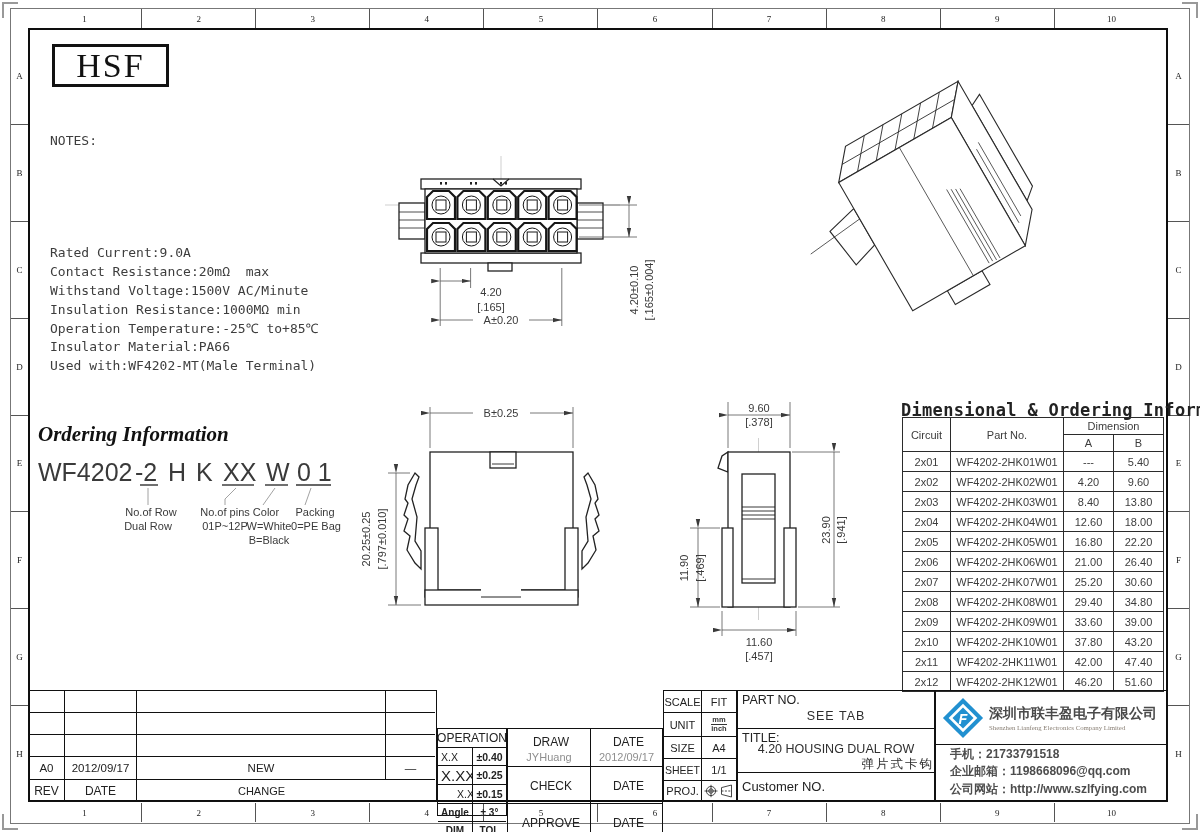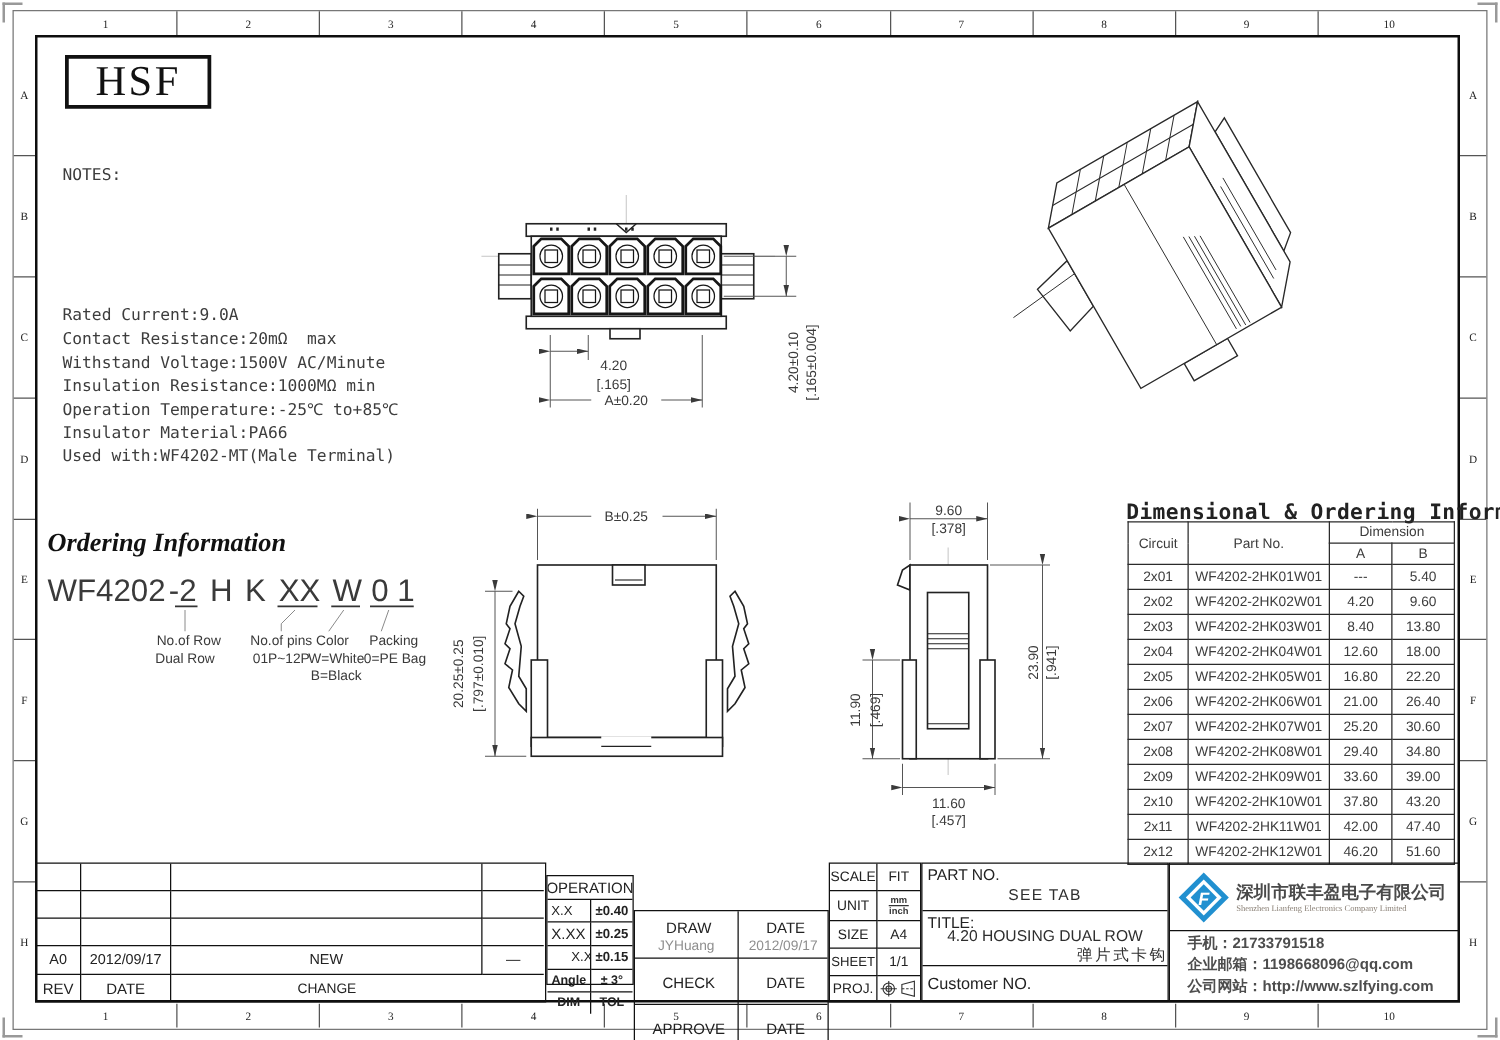--- a/index.html
+++ b/index.html
@@ -484,25 +484,25 @@
     <div class="nb-r"></div>
   <div class="gray">A0</div>
   <div class="gray">2012/09/17</div>
   <div class="gray">NEW</div>
   <div class="gray nb-r">—</div>
   <div class="nb-b" style="font-size:12px;">REV</div>
   <div class="nb-b" style="font-size:12px;">DATE</div>
   <div class="nb-b nb-r" style="font-size:11px;">CHANGE</div>
 </div>
 
-<div class="abs tb" style="left:437px;top:700px;width:70px;height:88px;grid-template-columns:35px 33px;grid-template-rows:19px 18px 19px 19px 18px 17px;">
+<div class="abs tb" style="left:437px;top:728px;width:70px;height:88px;grid-template-columns:35px 33px;grid-template-rows:19px 18px 19px 19px 18px 17px;">
   <div class="nb-r" style="grid-column:1/3;font-size:12px;">OPERATION</div>
   <div style="font-size:10.5px;justify-content:flex-start;padding-left:3px;">X.X</div>
   <div class="nb-r" style="font-size:10.5px;font-weight:bold;">±0.40</div>
-  <div style="font-size:12px;justify-content:flex-start;padding-left:3px;">X.XX</div>
+  <div style="font-size:15px;justify-content:flex-start;padding-left:3px;">X.XX</div>
   <div class="nb-r" style="font-size:10.5px;font-weight:bold;">±0.25</div>
   <div style="font-size:10.5px;justify-content:flex-start;padding-left:19px;">X.XXX</div>
   <div class="nb-r" style="font-size:10.5px;font-weight:bold;">±0.15</div>
   <div style="font-size:10px;font-weight:bold;">Angle</div>
   <div class="nb-r" style="font-size:10px;font-weight:bold;">± 3°</div>
   <div class="nb-b" style="font-size:10px;font-weight:bold;">DIM</div>
   <div class="nb-b nb-r" style="font-size:10px;font-weight:bold;">TOL</div>
 </div>
 
 <div class="abs tb" style="left:507px;top:728px;width:156px;height:112px;grid-template-columns:83px 71px;grid-template-rows:38px 37px 35px;">

